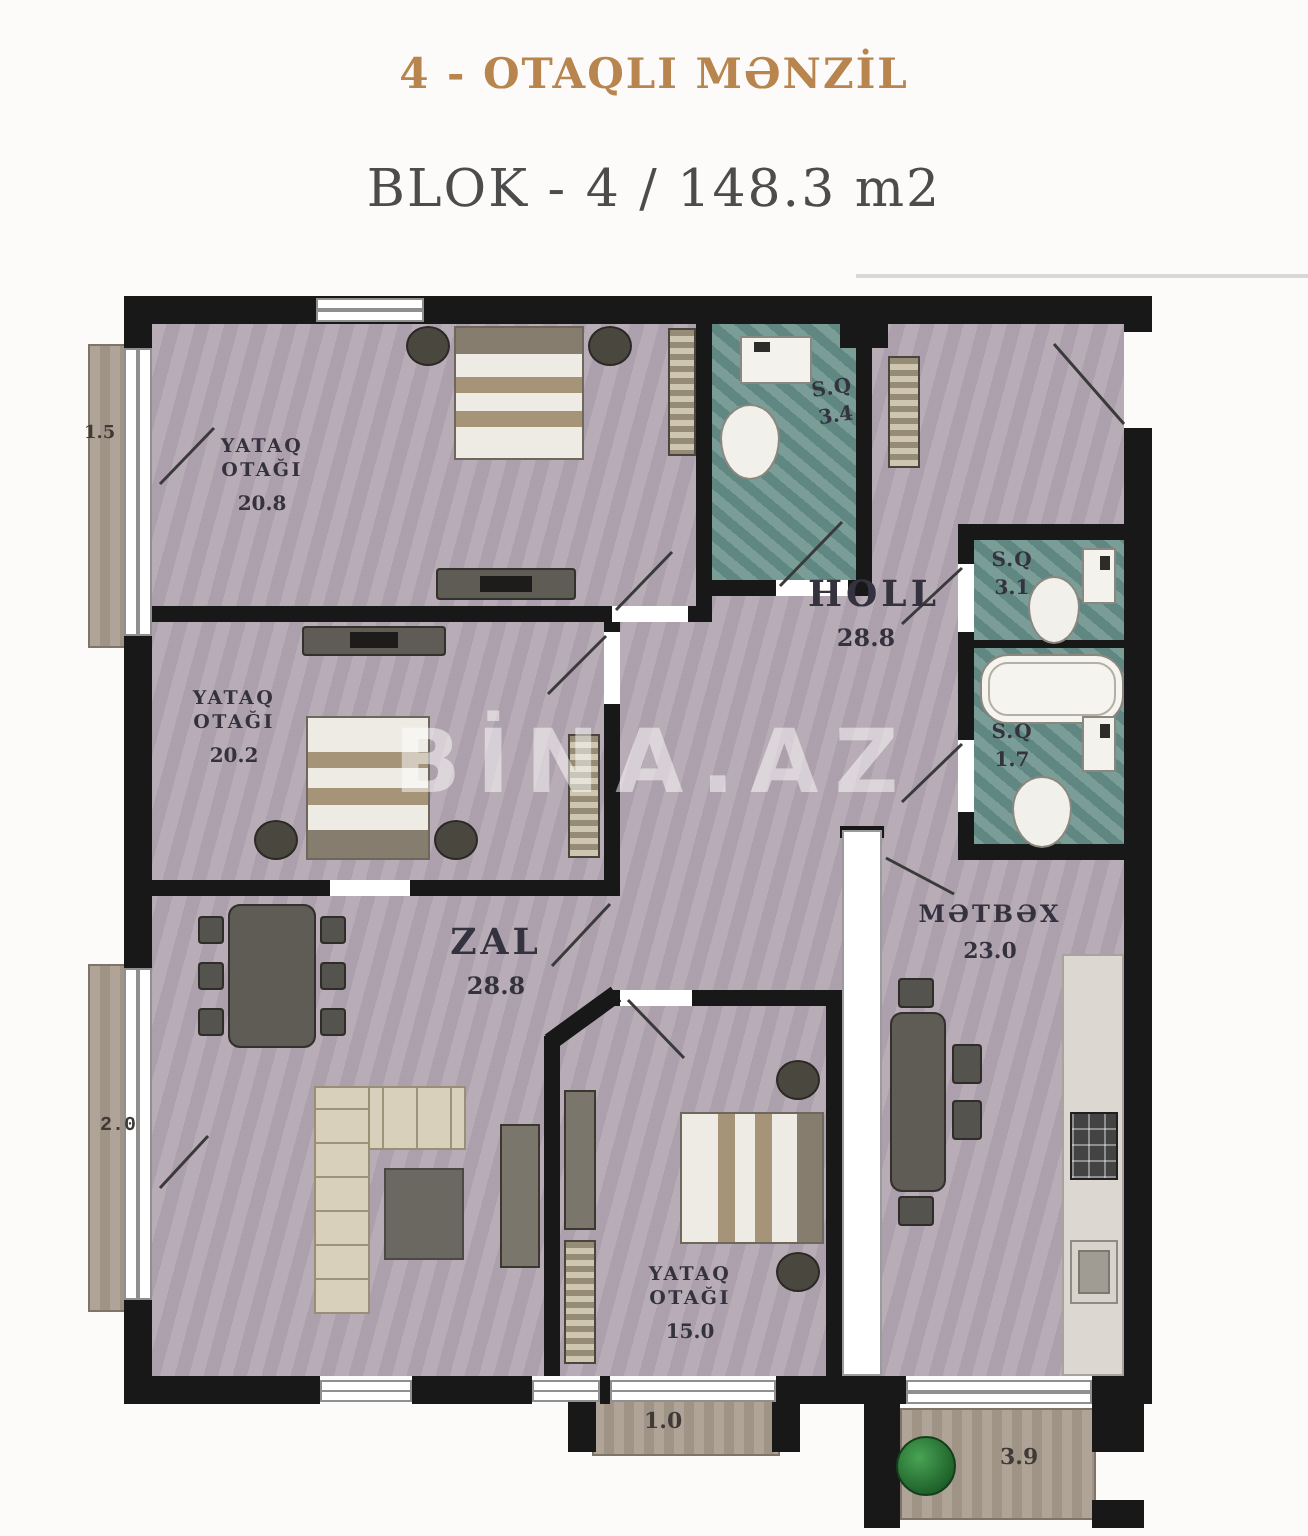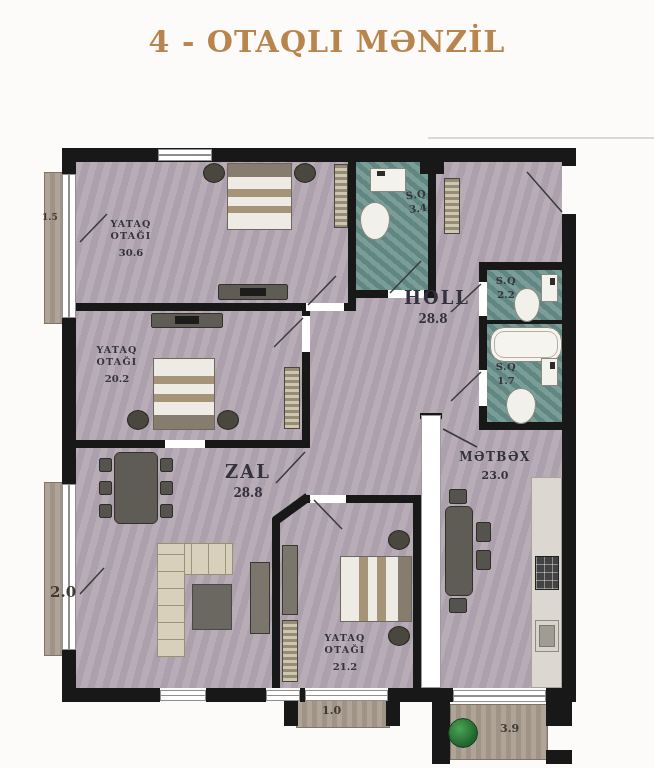--- a/index.html
+++ b/index.html
@@ -1,21 +1,21 @@
 <!DOCTYPE html>
 <html><head>
 <meta charset="utf-8">
 <style>
   html,body{margin:0;padding:0;background:#ffffff;}
   .stage{position:relative;width:654px;height:768px;background:#fcfbf9;overflow:hidden;
          font-family:"DejaVu Serif","Liberation Serif",serif;}
   .abs{position:absolute;box-sizing:border-box;}
   
   .title{position:absolute;left:0;top:24px;width:100%;text-align:center;
-         font-weight:bold;font-size:30px;letter-spacing:1px;color:#b9854e;}
+         font-weight:bold;font-size:21px;letter-spacing:1px;color:#b9854e;}
   .subtitle{position:absolute;left:0;top:80px;width:100%;text-align:center;
          font-size:26px;letter-spacing:1px;color:#4c4c4c;}
   
   .wall{position:absolute;background:#181818;}
   .floor{position:absolute;}
   .lav{background:#b4a8b3;background-image:repeating-linear-gradient(105deg,rgba(255,255,255,.06) 0 7px,rgba(88,70,96,.08) 7px 14px);}
   .teal{background:#69908a;background-image:repeating-linear-gradient(40deg,rgba(255,255,255,.12) 0 5px,rgba(15,55,50,.10) 5px 10px);}
   .tan{background:#a89c8e;background-image:repeating-linear-gradient(90deg,rgba(255,255,255,.08) 0 5px,rgba(60,50,40,.08) 5px 10px);border:1px solid #7e7568;}
   .gap{position:absolute;background:#ffffff;}
   .winv{position:absolute;background:linear-gradient(90deg,#fff 0,#fff 42%,#8f8f8f 42%,#8f8f8f 58%,#fff 58%);border:1px solid #8f8f8f;box-sizing:border-box;}
@@ -62,20 +62,21 @@
      font-family:"DejaVu Sans","Liberation Sans",sans-serif;font-weight:bold;font-size:44px;
      letter-spacing:8px;color:rgba(255,255,255,0.5);pointer-events:none;}
   svg.overlay{position:absolute;left:0;top:0;pointer-events:none;}
 </style>
 </head>
 <body>
 
 <div class="stage">
 
   <div class="title">4 - OTAQLI MƏNZİL</div>
+  <div class="subtitle">BLOK - 4 /  148.3 m2</div>
   <div class="abs" style="left:428px;top:137px;width:226px;height:2px;background:#d8d8d8;"></div>
 
   <div class="floor lav" style="left:76px;top:162px;width:486px;height:526px;"></div>
   <div class="floor teal" style="left:356px;top:162px;width:72px;height:128px;"></div>
   <div class="floor teal" style="left:487px;top:270px;width:75px;height:50px;"></div>
   <div class="floor teal" style="left:487px;top:324px;width:75px;height:100px;"></div>
   <div class="floor tan" style="left:44px;top:172px;width:19px;height:150px;"></div>
   <div class="floor tan" style="left:44px;top:482px;width:19px;height:172px;"></div>
   <div class="floor tan" style="left:296px;top:700px;width:92px;height:26px;"></div>
   <div class="floor tan" style="left:450px;top:704px;width:96px;height:54px;"></div>
@@ -207,56 +208,57 @@
       <line x1="481" y1="372" x2="451" y2="401"></line>
       <line x1="443" y1="429" x2="477" y2="447"></line>
       <line x1="80" y1="242" x2="107" y2="214"></line>
       <line x1="80" y1="594" x2="104" y2="568"></line>
     </g>
   </svg>
 
   <div class="lbl" style="left:96px;top:218px;width:70px;">
     <span class="rname">YATAQ</span>
     <span class="rname">OTAĞI</span>
-    <span class="rarea">30.6</span>
+    <span class="rarea">20.8</span>
   </div>
   <div class="lbl" style="left:86px;top:344px;width:62px;">
     <span class="rname">YATAQ</span>
     <span class="rname">OTAĞI</span>
     <span class="rarea">20.2</span>
   </div>
   <div class="lbl" style="left:314px;top:632px;width:62px;">
     <span class="rname">YATAQ</span>
     <span class="rname">OTAĞI</span>
-    <span class="rarea">21.2</span>
+    <span class="rarea">15.0</span>
   </div>
   <div class="lbl big" style="left:404px;top:286px;width:58px;">
     <span class="rname">HOLL</span>
     <span class="rarea">28.8</span>
   </div>
   <div class="lbl big" style="left:220px;top:460px;width:56px;">
     <span class="rname">ZAL</span>
     <span class="rarea">28.8</span>
   </div>
   <div class="lbl mid" style="left:455px;top:450px;width:80px;text-align:center;">
     <span class="rname">MƏTBƏX</span>
     <span class="rarea">23.0</span>
   </div>
   <div class="lbl sq" style="left:396px;top:188px;width:42px;transform:rotate(-8deg);">
     <span class="rname">S.Q</span>
     <span class="rarea">3.4</span>
   </div>
   <div class="lbl sq" style="left:487px;top:274px;width:38px;">
     <span class="rname">S.Q</span>
-    <span class="rarea">2.2</span>
+    <span class="rarea">3.1</span>
   </div>
   <div class="lbl sq" style="left:487px;top:360px;width:38px;">
     <span class="rname">S.Q</span>
     <span class="rarea">1.7</span>
   </div>
 
   <div class="dim" style="left:42px;top:212px;width:24px;font-size:9px;">1.5</div>
-  <div class="dim" style="left:50px;top:583px;width:30px;font-size:15px;">2.0</div>
+  <div class="dim" style="left:50px;top:558px;width:30px;font-size:10px;font-family:Liberation Mono, monospace;">2.0</div>
   <div class="dim" style="left:322px;top:704px;width:31px;font-size:11px;">1.0</div>
   <div class="dim" style="left:500px;top:722px;width:36px;font-size:11px;">3.9</div>
 
+  <div class="watermark">BİNA.AZ</div>
 
 </div>
 
 </body></html>

